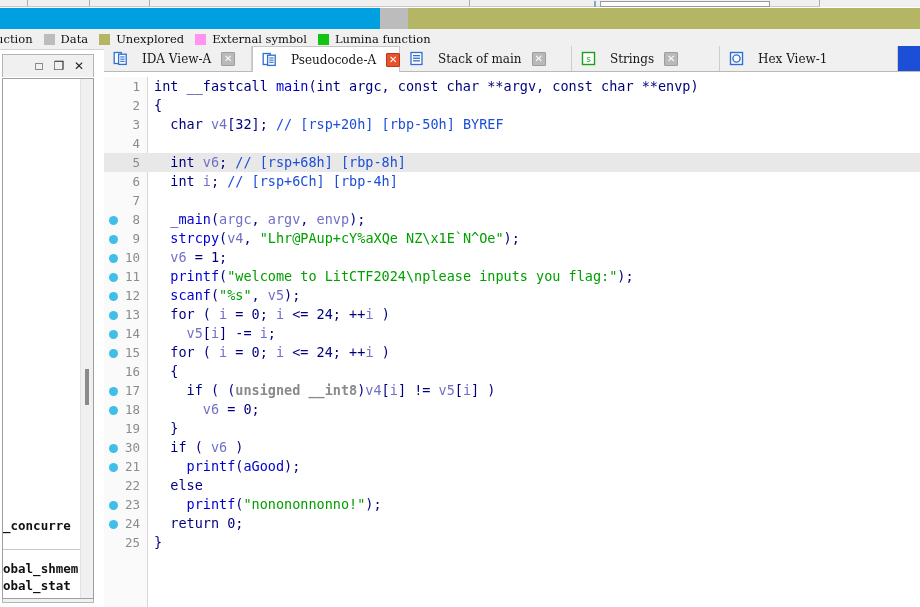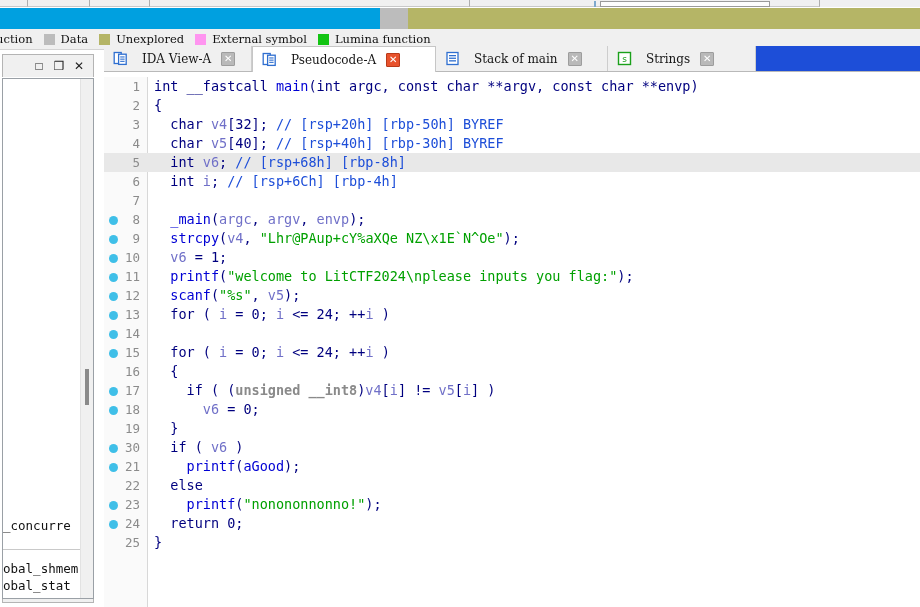--- a/index.html
+++ b/index.html
@@ -149,20 +149,21 @@
     width: 4px;
     height: 36px;
     background: #8a8a8a;
   }
   .lp-list {
     position: absolute;
     left: 0; top: 0;
     right: 13px;
     bottom: 0;
     overflow: hidden;
+    font-weight: bold;
   }
   .lp-row {
     position: absolute;
     left: 0;
     height: 17px;
     line-height: 17px;
     font-family: "DejaVu Sans Mono", monospace;
     font-size: 12.5px;
     color: #111;
     white-space: nowrap;
@@ -383,21 +384,21 @@
           <rect x="1.2" y="1.5" width="7" height="11" fill="#ffffff" stroke="#2f6fd0" stroke-width="1.3"></rect>
           <rect x="5.6" y="3.2" width="7.6" height="10.2" fill="#ffffff" stroke="#2f6fd0" stroke-width="1.3"></rect>
           <rect x="7.2" y="5.4" width="4.4" height="1.1" fill="#2f6fd0"></rect>
           <rect x="7.2" y="7.6" width="4.4" height="1.1" fill="#2f6fd0"></rect>
           <rect x="7.2" y="9.8" width="4.4" height="1.1" fill="#2f6fd0"></rect>
         </svg>
       </span>
       <span class="tab-label">IDA View-A</span>
       <span class="tab-close">✕</span>
     </div>
-    <div class="tab active" style="width: 184px;">
+    <div class="tab active" style="width: 148px;">
       <span class="tab-icon">
         <svg width="15" height="15" viewBox="0 0 15 15">
           <rect x="1.2" y="1.5" width="7" height="11" fill="#ffffff" stroke="#2f6fd0" stroke-width="1.3"></rect>
           <rect x="5.6" y="3.2" width="7.6" height="10.2" fill="#ffffff" stroke="#2f6fd0" stroke-width="1.3"></rect>
           <rect x="7.2" y="5.4" width="4.4" height="1.1" fill="#2f6fd0"></rect>
           <rect x="7.2" y="7.6" width="4.4" height="1.1" fill="#2f6fd0"></rect>
           <rect x="7.2" y="9.8" width="4.4" height="1.1" fill="#2f6fd0"></rect>
         </svg>
       </span>
       <span class="tab-label">Pseudocode-A</span>
@@ -418,39 +419,49 @@
     <div class="tab" style="width: 148px;">
       <span class="tab-icon">
         <svg width="15" height="15" viewBox="0 0 15 15">
           <rect x="1.5" y="1.5" width="12" height="12" fill="#ffffff" stroke="#1aa01a" stroke-width="1.4"></rect>
           <text x="7.5" y="11" font-family="DejaVu Sans, sans-serif" font-size="9" fill="#1aa01a" text-anchor="middle">s</text>
         </svg>
       </span>
       <span class="tab-label">Strings</span>
       <span class="tab-close">✕</span>
     </div>
+    <div class="tab" style="width: 178px;">
+      <span class="tab-icon">
+        <svg width="15" height="15" viewBox="0 0 15 15">
+          <rect x="1.5" y="1.5" width="12" height="12" fill="#ffffff" stroke="#2f6fd0" stroke-width="1.4"></rect>
+          <circle cx="7.5" cy="7.5" r="3.6" fill="none" stroke="#2f6fd0" stroke-width="1.4"></circle>
+        </svg>
+      </span>
+      <span class="tab-label">Hex View-1</span>
+      <span class="tab-close hidden">✕</span>
+    </div>
   </div>
 
 <div class="codeview">
   <div class="code-gutter"></div>
   <div class="code-lines">
       <div class="code-row"><span class="ln">1</span><span class="code-text"><span class="k">int __fastcall </span><span class="id">main</span><span class="k">(int argc, const char **argv, const char **envp)</span></span></div>
       <div class="code-row"><span class="ln">2</span><span class="code-text"><span class="k">{</span></span></div>
       <div class="code-row"><span class="ln">3</span><span class="code-text"><span class="k">  char </span><span class="var">v4</span><span class="k">[32]; </span><span class="cm">// [rsp+20h] [rbp-50h] BYREF</span></span></div>
-      <div class="code-row"><span class="ln">4</span><span class="code-text"><span class="k">  char </span><span class="var">v5</span><span class="k">[40]; </span><span class="cm">// [rsp+40h] [rbp-30h] BYREF</span></span></div>
+      <div class="code-row"><span class="ln">4</span></div>
       <div class="code-row current"><span class="ln">5</span><span class="code-text"><span class="k">  int </span><span class="var">v6</span><span class="k">; </span><span class="cm">// [rsp+68h] [rbp-8h]</span></span></div>
       <div class="code-row"><span class="ln">6</span><span class="code-text"><span class="k">  int </span><span class="var">i</span><span class="k">; </span><span class="cm">// [rsp+6Ch] [rbp-4h]</span></span></div>
       <div class="code-row"><span class="ln">7</span><span class="code-text"><span class="k"></span></span></div>
       <div class="code-row"><span class="bp-dot"></span><span class="ln">8</span><span class="code-text"><span class="k">  </span><span class="id">_main</span><span class="k">(</span><span class="var">argc</span><span class="k">, </span><span class="var">argv</span><span class="k">, </span><span class="var">envp</span><span class="k">);</span></span></div>
       <div class="code-row"><span class="bp-dot"></span><span class="ln">9</span><span class="code-text"><span class="k">  </span><span class="id">strcpy</span><span class="k">(</span><span class="var">v4</span><span class="k">, </span><span class="st">"Lhr@PAup+cY%aXQe NZ\x1E`N^Oe"</span><span class="k">);</span></span></div>
       <div class="code-row"><span class="bp-dot"></span><span class="ln">10</span><span class="code-text"><span class="k">  </span><span class="var">v6</span><span class="k"> = 1;</span></span></div>
       <div class="code-row"><span class="bp-dot"></span><span class="ln">11</span><span class="code-text"><span class="k">  </span><span class="id">printf</span><span class="k">(</span><span class="st">"welcome to LitCTF2024\nplease inputs you flag:"</span><span class="k">);</span></span></div>
       <div class="code-row"><span class="bp-dot"></span><span class="ln">12</span><span class="code-text"><span class="k">  </span><span class="id">scanf</span><span class="k">(</span><span class="st">"%s"</span><span class="k">, </span><span class="var">v5</span><span class="k">);</span></span></div>
       <div class="code-row"><span class="bp-dot"></span><span class="ln">13</span><span class="code-text"><span class="k">  for ( </span><span class="var">i</span><span class="k"> = 0; </span><span class="var">i</span><span class="k"> &lt;= 24; ++</span><span class="var">i</span><span class="k"> )</span></span></div>
-      <div class="code-row"><span class="bp-dot"></span><span class="ln">14</span></div>
+      <div class="code-row"><span class="bp-dot"></span><span class="ln">14</span><span class="code-text"><span class="k">    </span><span class="var">v5</span><span class="k">[</span><span class="var">i</span><span class="k">] -= </span><span class="var">i</span><span class="k">;</span></span></div>
       <div class="code-row"><span class="bp-dot"></span><span class="ln">15</span><span class="code-text"><span class="k">  for ( </span><span class="var">i</span><span class="k"> = 0; </span><span class="var">i</span><span class="k"> &lt;= 24; ++</span><span class="var">i</span><span class="k"> )</span></span></div>
       <div class="code-row"><span class="ln">16</span><span class="code-text"><span class="k">  {</span></span></div>
       <div class="code-row"><span class="bp-dot"></span><span class="ln">17</span><span class="code-text"><span class="k">    if ( (</span><span class="ty">unsigned __int8</span><span class="k">)</span><span class="var">v4</span><span class="k">[</span><span class="var">i</span><span class="k">] != </span><span class="var">v5</span><span class="k">[</span><span class="var">i</span><span class="k">] )</span></span></div>
       <div class="code-row"><span class="bp-dot"></span><span class="ln">18</span><span class="code-text"><span class="k">      </span><span class="var">v6</span><span class="k"> = 0;</span></span></div>
       <div class="code-row"><span class="ln">19</span><span class="code-text"><span class="k">  }</span></span></div>
       <div class="code-row"><span class="bp-dot"></span><span class="ln">30</span><span class="code-text"><span class="k">  if ( </span><span class="var">v6</span><span class="k"> )</span></span></div>
       <div class="code-row"><span class="bp-dot"></span><span class="ln">21</span><span class="code-text"><span class="k">    </span><span class="id">printf</span><span class="k">(</span><span class="id">aGood</span><span class="k">);</span></span></div>
       <div class="code-row"><span class="ln">22</span><span class="code-text"><span class="k">  else</span></span></div>
       <div class="code-row"><span class="bp-dot"></span><span class="ln">23</span><span class="code-text"><span class="k">    </span><span class="id">printf</span><span class="k">(</span><span class="st">"nonononnonno!"</span><span class="k">);</span></span></div>
       <div class="code-row"><span class="bp-dot"></span><span class="ln">24</span><span class="code-text"><span class="k">  return 0;</span></span></div>

